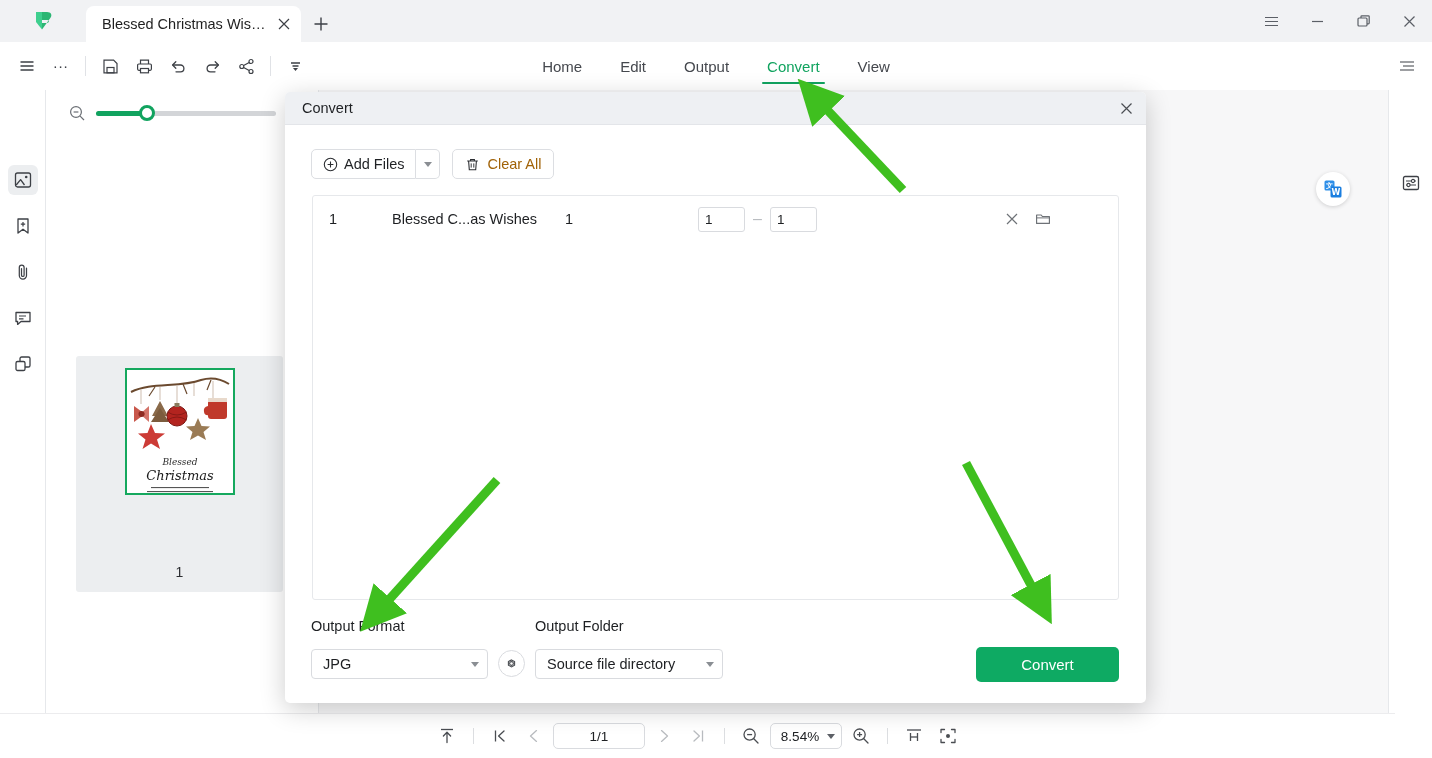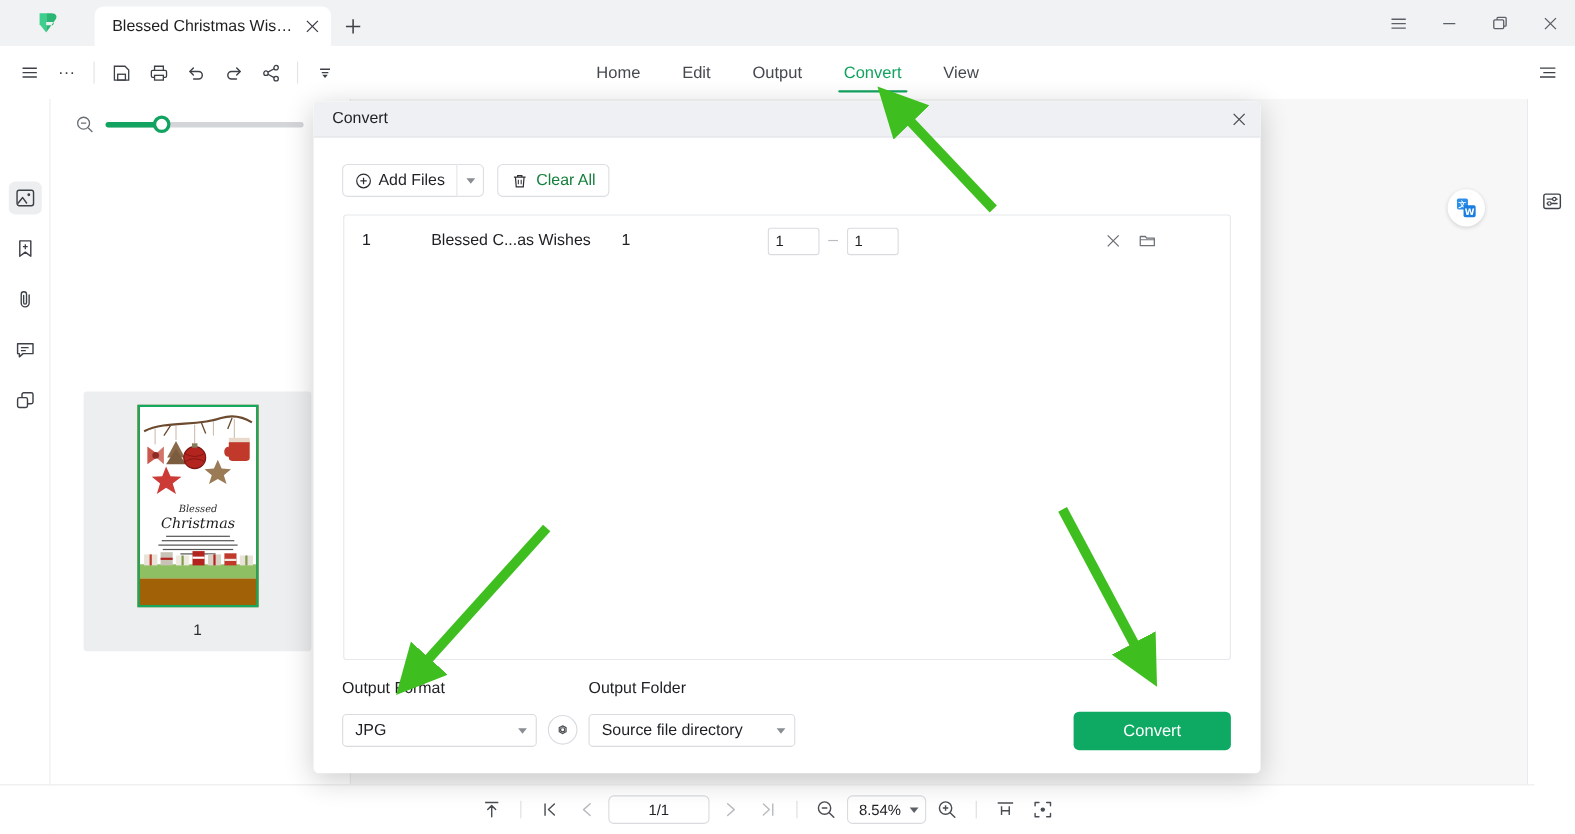--- a/index.html
+++ b/index.html
@@ -81,21 +81,21 @@
     background:#fff; border:3.5px solid #11a35f; }
   .thumb-card {
     position:absolute; left:30px; top:266px; width:207px; height:236px; background:#eceef0;
     border-radius:3px; display:flex; flex-direction:column; align-items:center;
     justify-content:flex-start; padding-top:12px;
   }
   .page-num { position:absolute; bottom:12px; left:0; right:0; text-align:center;
     font-size:14px; color:#2c2e32; }
 
   
-  .card-art { width:110px; height:184px; background:#a16207; border:2px solid #15a85e;
+  .card-art { width:110px; height:127px; background:#c4b5fd; border:2px solid #15a85e;
     position:relative; overflow:hidden; }
   .card-art svg { position:absolute; left:0; top:0; }
 
   
   .docarea { position:absolute; left:319px; top:90px; right:44px; bottom:45px; background:#f7f7f8; }
   .docpage { position:absolute; left:50%; transform:translateX(-50%); top:22px;
     width:330px; bottom:10px; background:#fff; }
   .right-rail { position:absolute; right:0; top:90px; width:44px; bottom:45px;
     background:#fff; border-left:1px solid #e6e8eb; }
   .right-rail-btn { margin:78px auto 0; width:30px; height:30px; display:flex;
@@ -141,21 +141,21 @@
   .btn-main {
     display:flex; align-items:center; gap:6px; padding:0 11px; border:1px solid #dcdee2;
     border-radius:5px 0 0 5px; background:#fff; font-size:14.5px; color:#1f2124; cursor:pointer;
   }
   .btn-split {
     width:24px; border:1px solid #dcdee2; border-left:none; border-radius:0 5px 5px 0;
     background:#fff; display:flex; align-items:center; justify-content:center; cursor:pointer;
   }
   .btn-plain {
     display:flex; align-items:center; gap:7px; padding:0 12px; height:30px; border:1px solid #dcdee2;
-    border-radius:5px; background:#fff; font-size:14.5px; color:#15803d; cursor:pointer;
+    border-radius:5px; background:#fff; font-size:14.5px; color:#a16207; cursor:pointer;
   }
   .tbl {
     position:absolute; left:27px; top:103px; width:807px; height:405px;
     border:1px solid #e6e8eb; border-radius:3px; background:#fff;
   }
   .tbl-head { display:flex; height:45px; align-items:center; border-bottom:1px solid #eceef0; }
   .th { font-size:14.5px; color:#1d1f22; position:relative; padding-left:16px; }
   .th::before { content:""; position:absolute; left:0; top:50%; transform:translateY(-50%);
     width:1px; height:13px; background:#dfe1e4; }
   .th.first::before { display:none; }

